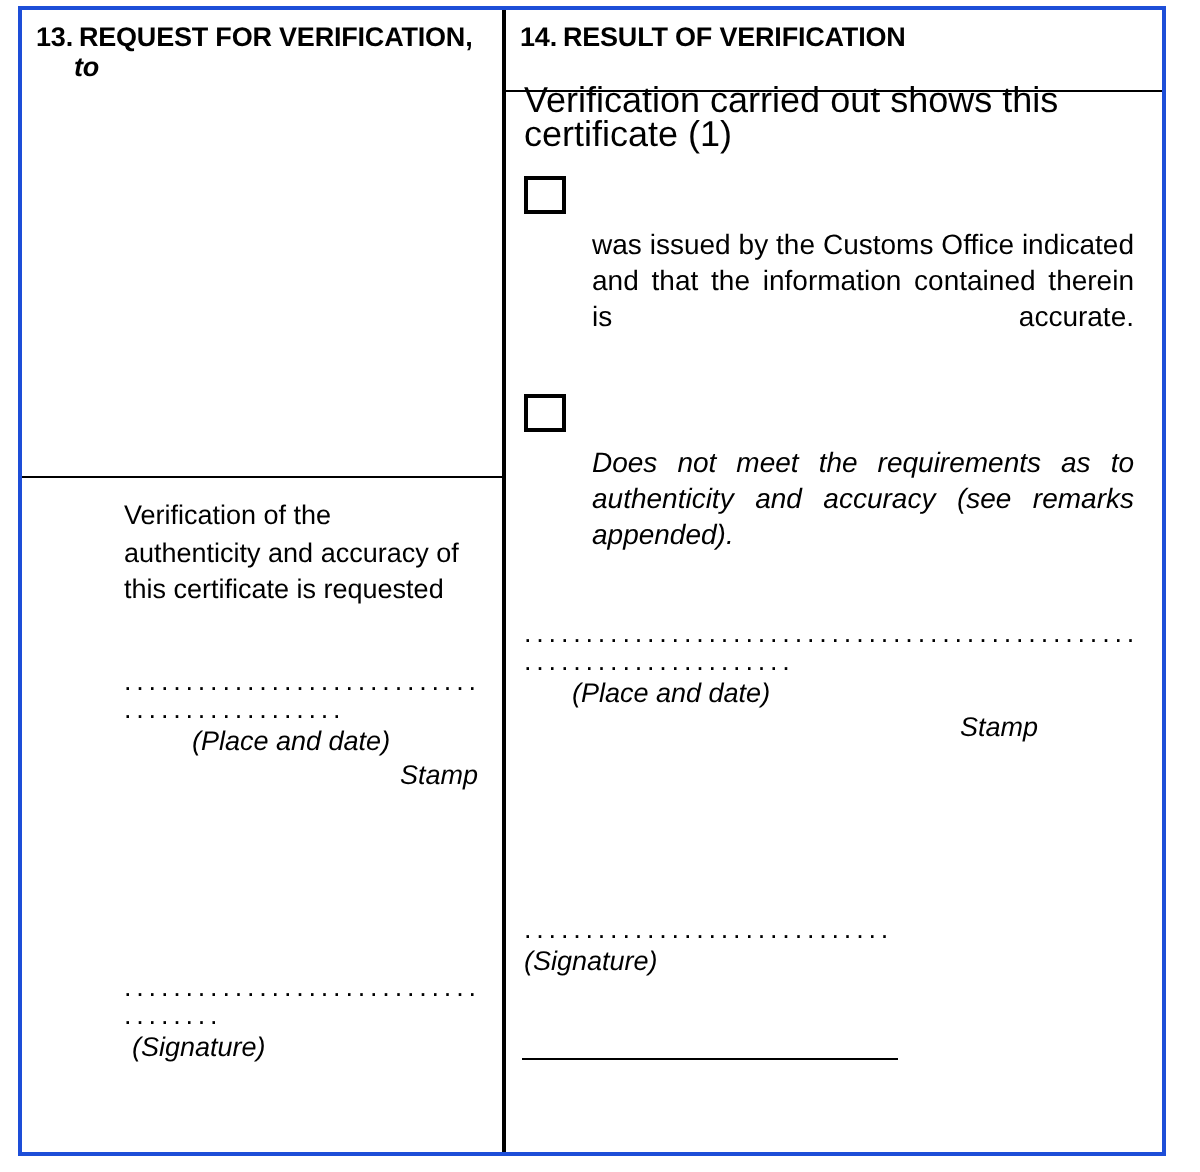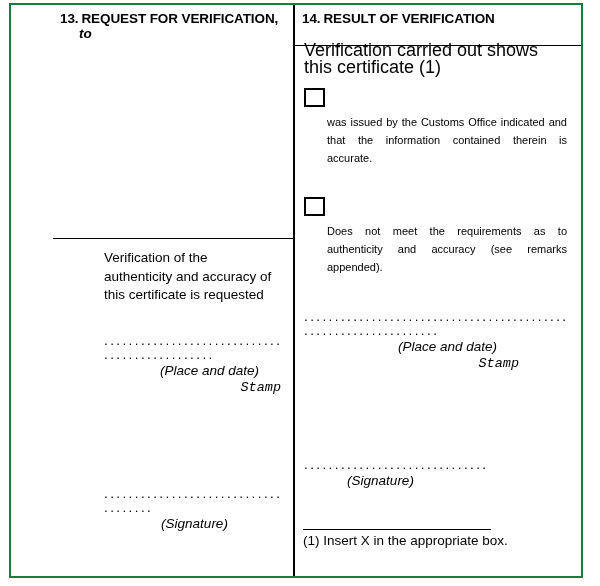--- a/index.html
+++ b/index.html
@@ -22,24 +22,23 @@
     overflow: hidden;
   }
 
   
   .form-table {
     position: absolute;
     left: 9px;
     top: 3px;
     width: 574px;   
     height: 575px;  
-    border: 2px solid #15803d;
+    border: 2px solid #1d4ed8;
     box-sizing: border-box;
     display: flex;
-    padding-left: 42px;
   }
 
   .col {
     position: relative;
     box-sizing: border-box;
     height: 100%;
   }
   .col-left {
     width: 242px;           
     border-right: 2px solid #000;
@@ -110,22 +109,22 @@
   }
   .checkbox {
     width: 21px;
     height: 19px;
     border: 2px solid #000;
     box-sizing: border-box;
     background: #fff;
   }
   .check-text {
     margin-top: 6px;
-    margin-left: 23px;
-    font-size: 11px;
+    margin-left: 34px;
+    font-size: 14px;
     line-height: 18px;
     text-align: justify;
     text-justify: inter-word;
   }
   .check-text::after {
     content: "";
     display: inline-block;
     width: 100%;
   }
 
@@ -138,22 +137,22 @@
     overflow: hidden;
     color: #000;
   }
   .dots-long  { width: 100%; }
 
   .caption {
     font-style: italic;
     font-size: 13.5px;
     line-height: 17px;
   }
-  .caption-center { text-align: center; }
-  .caption-right  { text-align: right; font-family: Liberation Mono, monospace; }
+  .caption-center { }
+  .caption-right  { text-align: right; }
 
   
   .lb-sig-area {
     position: absolute;
     left: 10px; right: 12px;
   }
 
   .rule {
     border: 0;
     border-top: 1.5px solid #000;
@@ -207,39 +206,38 @@
 
       <div class="right-body">
 
         <div class="intro-line">Verification carried out shows this certificate (1)</div>
 
         <div class="check-block" style="margin-top:12px;">
           <div class="checkbox"></div>
           <div class="check-text">was issued by the Customs Office indicated and that the information contained therein is accurate.</div>
         </div>
 
-        <div class="check-block" style="margin-top:12px;">
+        <div class="check-block" style="margin-top:12px;font-style:italic;">
           <div class="checkbox"></div>
           <div class="check-text">Does not meet the requirements as to authenticity and accuracy (see remarks appended).</div>
         </div>
 
         <div style="position:absolute; left:9px; right:14px; top:277px;">
           <div class="dots dots-long">..........................................................</div>
           <div class="dots">......................</div>
           <div class="caption caption-center" style="padding-left:24px;">(Place and date)</div>
           <div class="caption caption-right" style="padding-right:48px;">Stamp</div>
         </div>
 
         <div style="position:absolute; left:9px; right:14px; top:425px;">
           <div class="dots">..............................</div>
           <div class="caption caption-center" style="padding-right:110px;">(Signature)</div>
         </div>
 
         <div style="position:absolute; left:8px; right:0; top:496px;">
           <hr class="rule" style="width:188px;">
-          <div class="footnote" style="margin-top:3px;">(1) Insert X in the appropriate box.</div>
         </div>
 
       </div>
     </div>
 
   </div>
 </div>
 
 </body></html>

